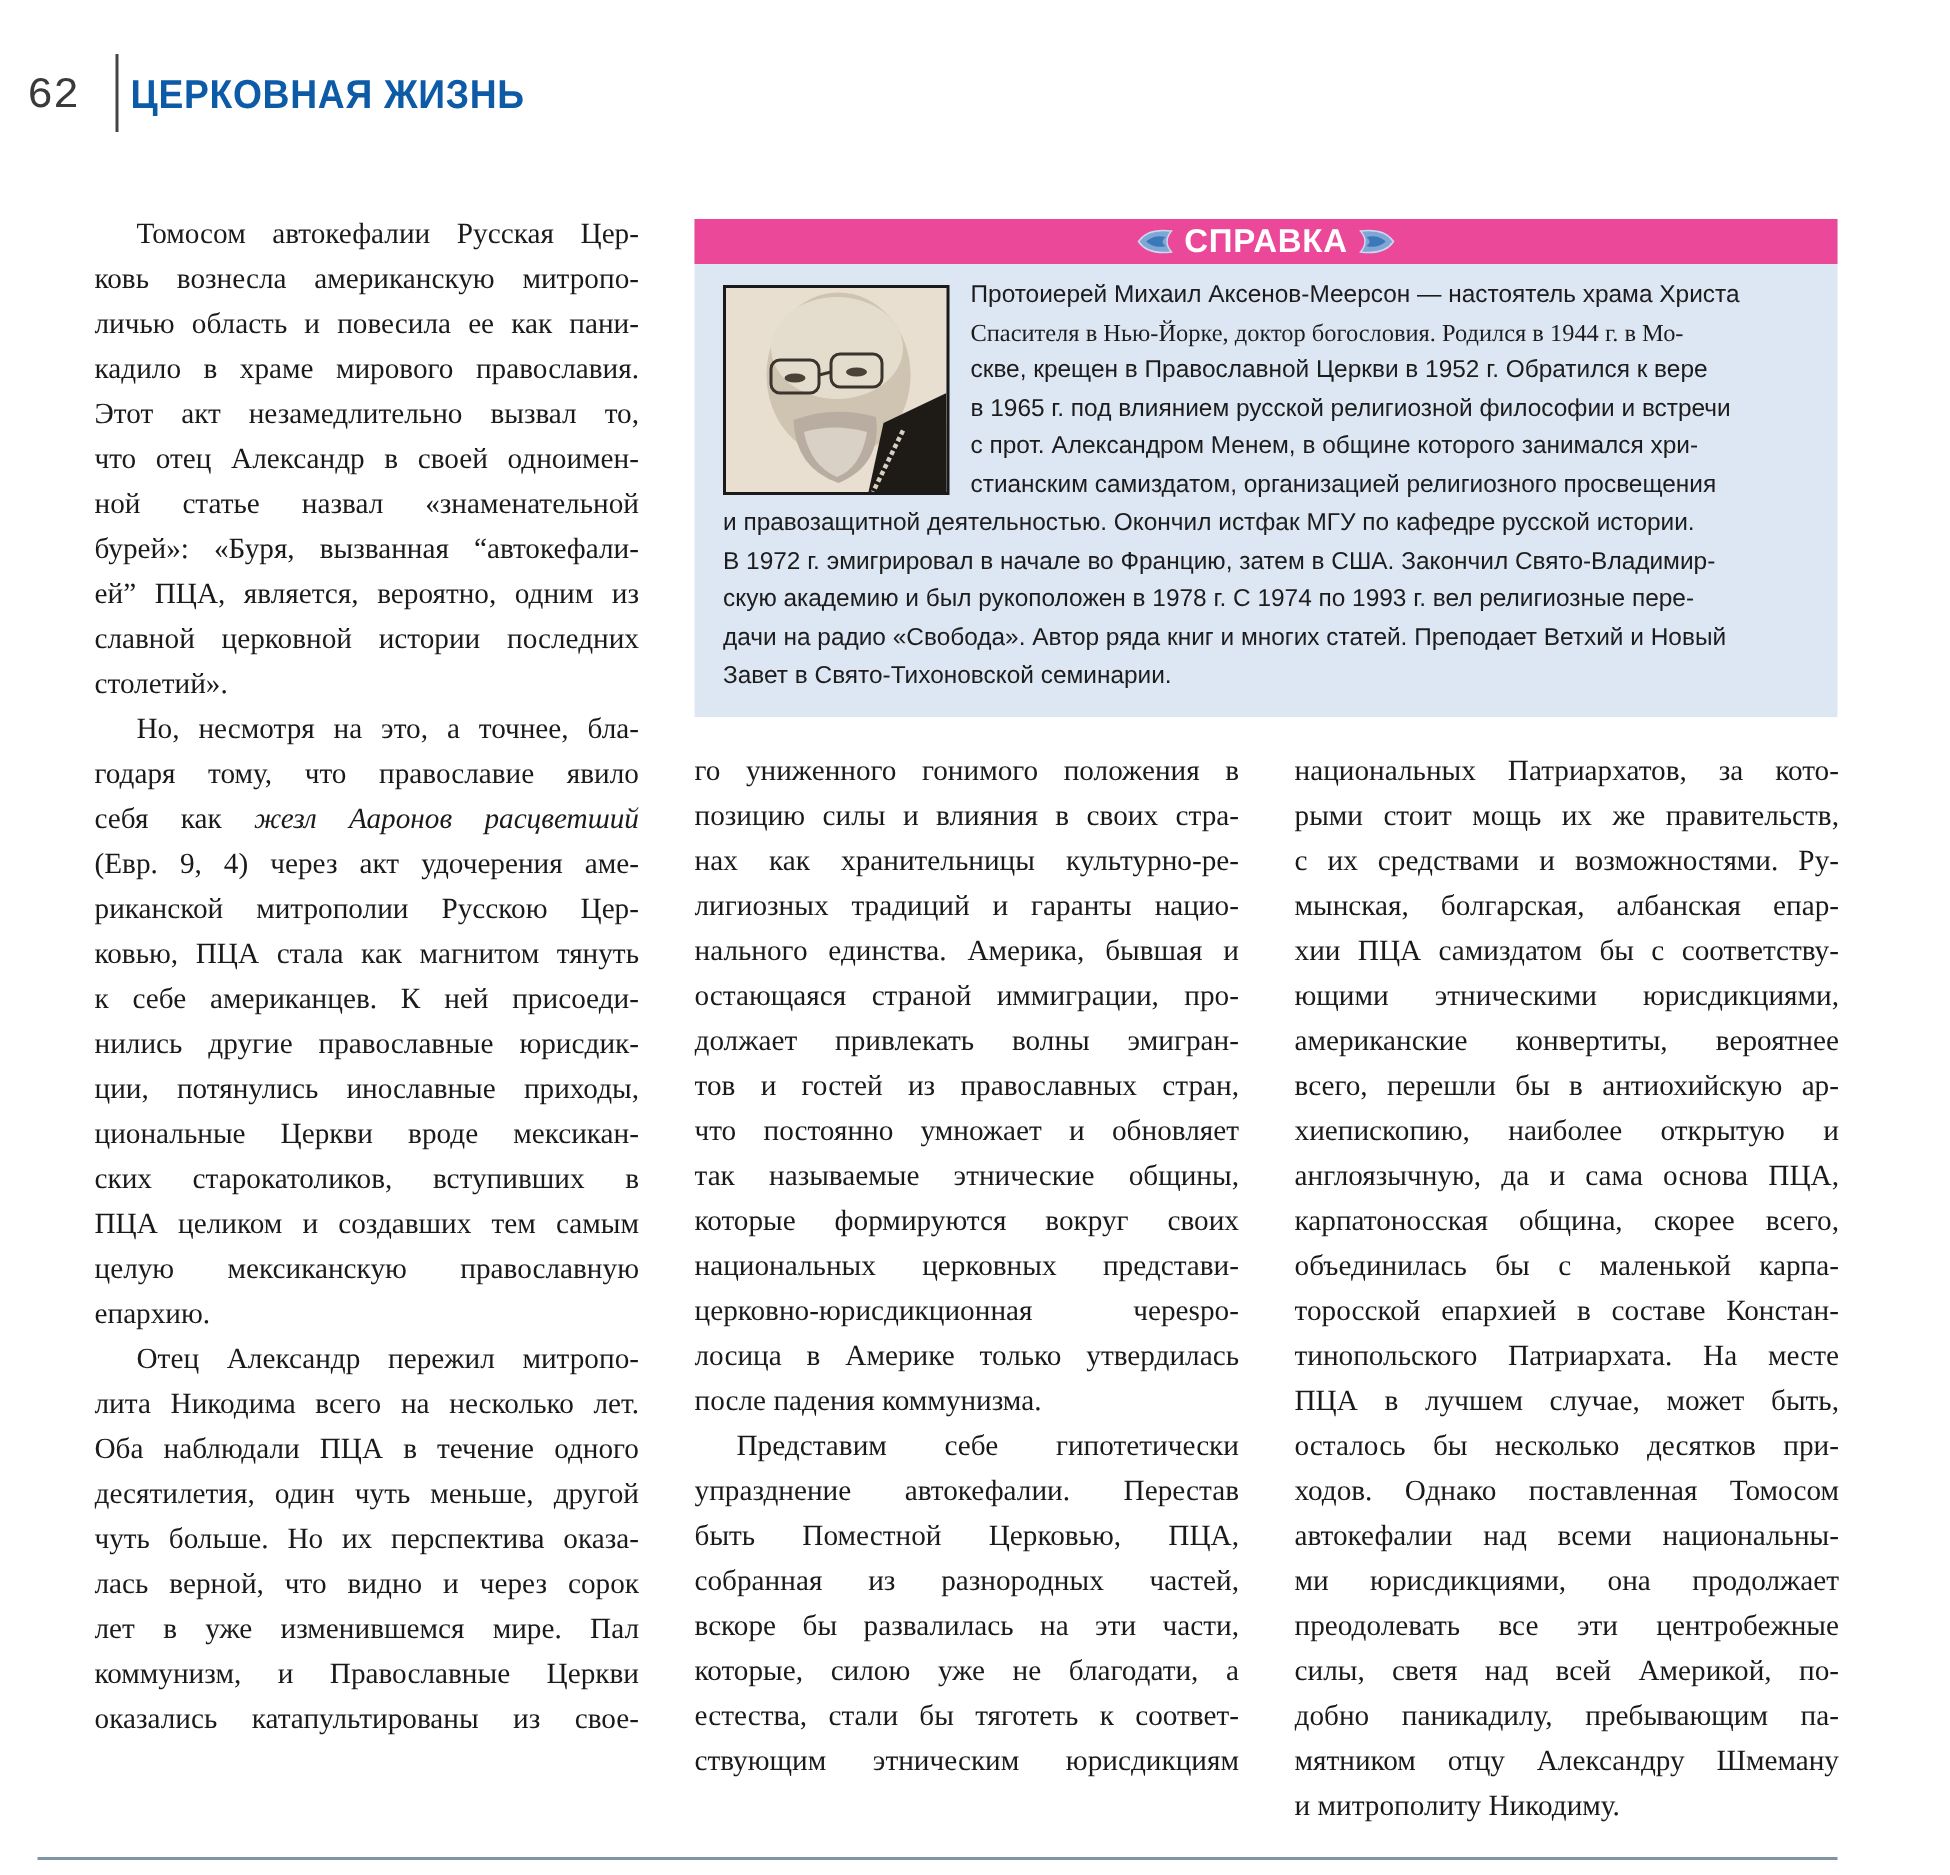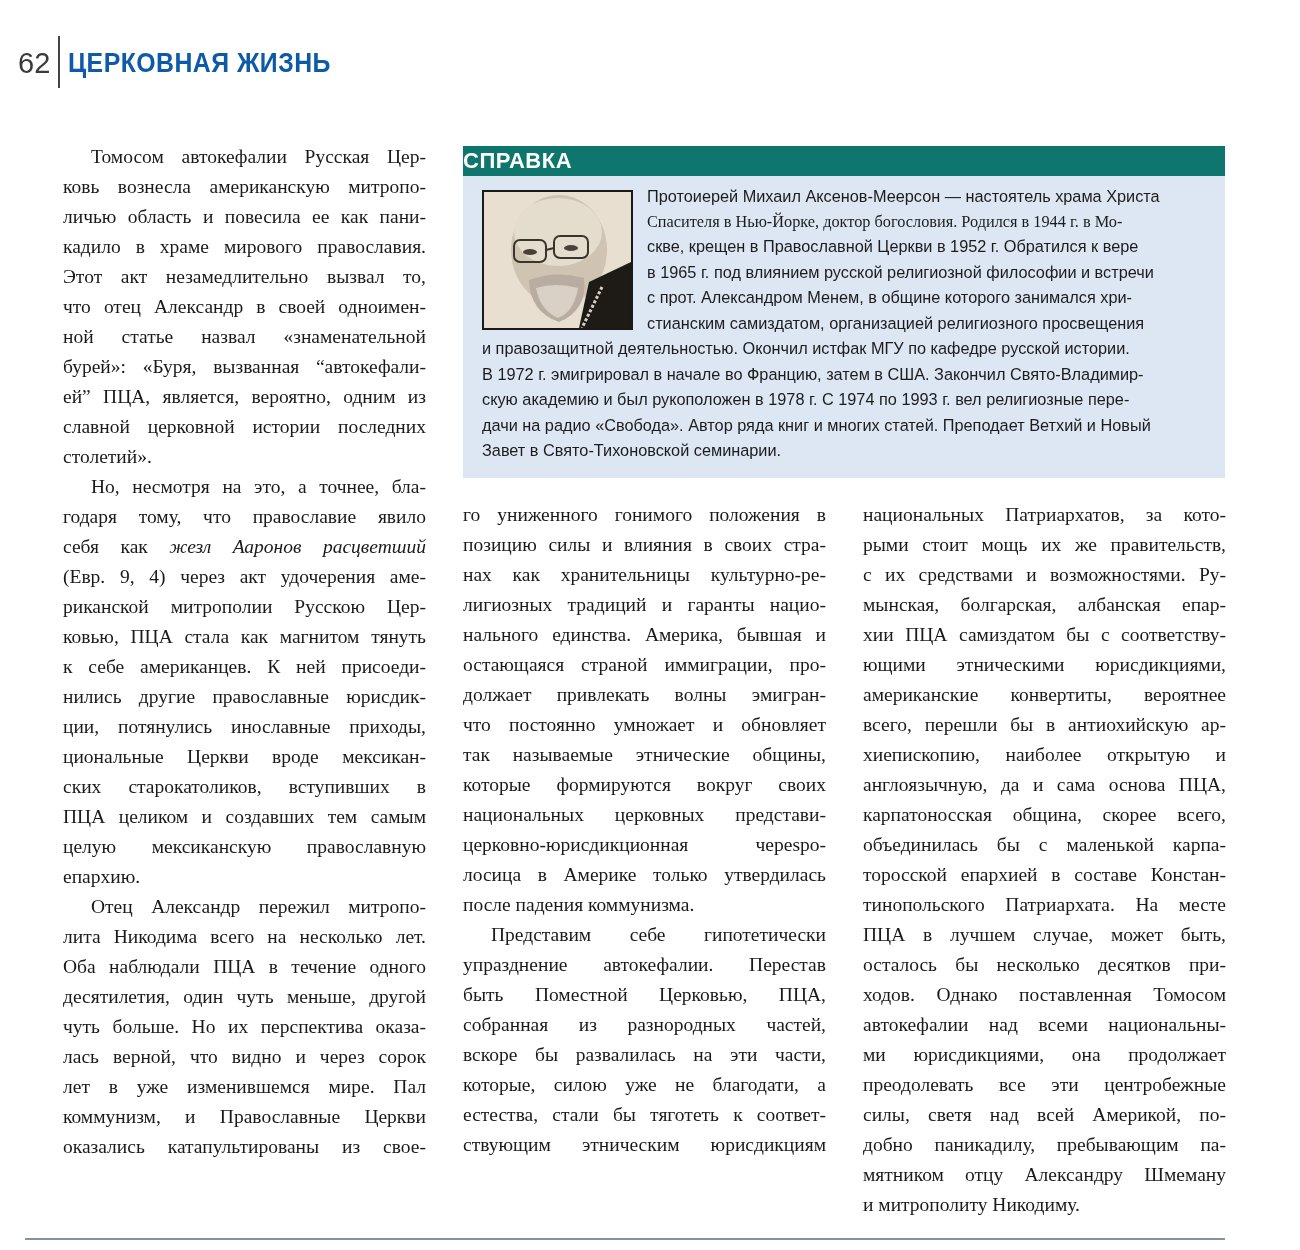--- a/index.html
+++ b/index.html
@@ -1,33 +1,33 @@
 <!DOCTYPE html>
 <html><head>
 <meta charset="utf-8">
 <style>
   html, body { margin: 0; padding: 0; background: #ffffff; }
   body { width: 1300px; height: 1250px; position: relative; overflow: hidden; font-family: "Liberation Serif", "DejaVu Serif", serif; color: #1a1a1a; }
 
   .page-header { position: absolute; left: 18px; top: 36px; height: 52px; display: flex; align-items: center; }
-  .page-number { font-family: Liberation Sans, sans-serif; font-size: 29px; color: #3a3a3a; padding-right: 8px; line-height: 1; margin-top: 2px; }
+  .page-number { font-family: Liberation Mono, monospace; font-size: 29px; color: #3a3a3a; padding-right: 24px; line-height: 1; margin-top: 2px; }
   .header-rule { width: 2px; height: 52px; background: #444; margin-right: 8px; }
   .section-title { font-family: "Liberation Sans", "DejaVu Sans", sans-serif; font-weight: bold; font-size: 27px; color: #0d5aa7; letter-spacing: 0.5px; transform: scaleX(0.92); transform-origin: left center; margin-top: 2px; }
 
   .col { position: absolute; width: 363px; font-size: 19.5px; line-height: 30px; text-align: justify; }
   .col-1 { left: 63px; top: 142px; }
   .col-2 { left: 463px; top: 500px; }
   .col-3 { left: 863px; top: 500px; }
   .col .line { display: block; text-align: justify; text-align-last: justify; white-space: nowrap; overflow: hidden; }
   .col .line.last { text-align-last: left; }
   .col .line.ind { padding-left: 28px; }
   .col em { font-style: italic; }
 
   .sidebar { position: absolute; left: 463px; top: 146px; width: 762px; height: 332px; background: #dde6f3; }
-  .sidebar-bar { height: 30px; background: #0f766e; display: flex; align-items: flex-start; justify-content: center; gap: 6px; flex-direction: column; }
+  .sidebar-bar { height: 30px; background: #ec4899; display: flex; align-items: center; justify-content: center; gap: 6px; }
   .ornament { width: 26px; height: 20px; }
   .sidebar-title { font-family: "Liberation Sans", "DejaVu Sans", sans-serif; font-weight: bold; font-size: 22px; color: #ffffff; letter-spacing: 0.5px; }
   .photo { position: absolute; left: 19px; top: 44px; width: 147px; height: 136px; border: 2px solid #1a1a1a; background: linear-gradient(135deg, #efe6d8 0%, #d8ccba 45%, #8a7f70 75%, #2a2620 100%); overflow: hidden; }
   .bio { position: absolute; left: 0; top: 30px; width: 762px; font-family: "Liberation Sans", "DejaVu Sans", sans-serif; font-size: 16.3px; line-height: 25.5px; color: #1c1c1c; }
   .bio .bline { position: absolute; white-space: nowrap; }
 
   .footer-rule { position: absolute; left: 25px; top: 1238px; width: 1200px; height: 2px; background: #7f95a3; }
 </style>
 </head>
 <body>
@@ -121,20 +121,21 @@
 </aside>
 
 <div class="col col-2">
   <span class="line">го униженного гонимого положения в</span>
   <span class="line">позицию силы и влияния в своих стра-</span>
   <span class="line">нах как хранительницы культурно-ре-</span>
   <span class="line">лигиозных традиций и гаранты нацио-</span>
   <span class="line">нального единства. Америка, бывшая и</span>
   <span class="line">остающаяся страной иммиграции, про-</span>
   <span class="line">должает привлекать волны эмигран-</span>
+  <span class="line">тов и гостей из православных стран,</span>
   <span class="line">что постоянно умножает и обновляет</span>
   <span class="line">так называемые этнические общины,</span>
   <span class="line">которые формируются вокруг своих</span>
   <span class="line">национальных церковных представи-</span>
   <span class="line">церковно-юрисдикционная черespо-</span>
   <span class="line">лосица в Америке только утвердилась</span>
   <span class="line last">после падения коммунизма.</span>
   <span class="line ind">Представим себе гипотетически</span>
   <span class="line">упразднение автокефалии. Перестав</span>
   <span class="line">быть Поместной Церковью, ПЦА,</span>

